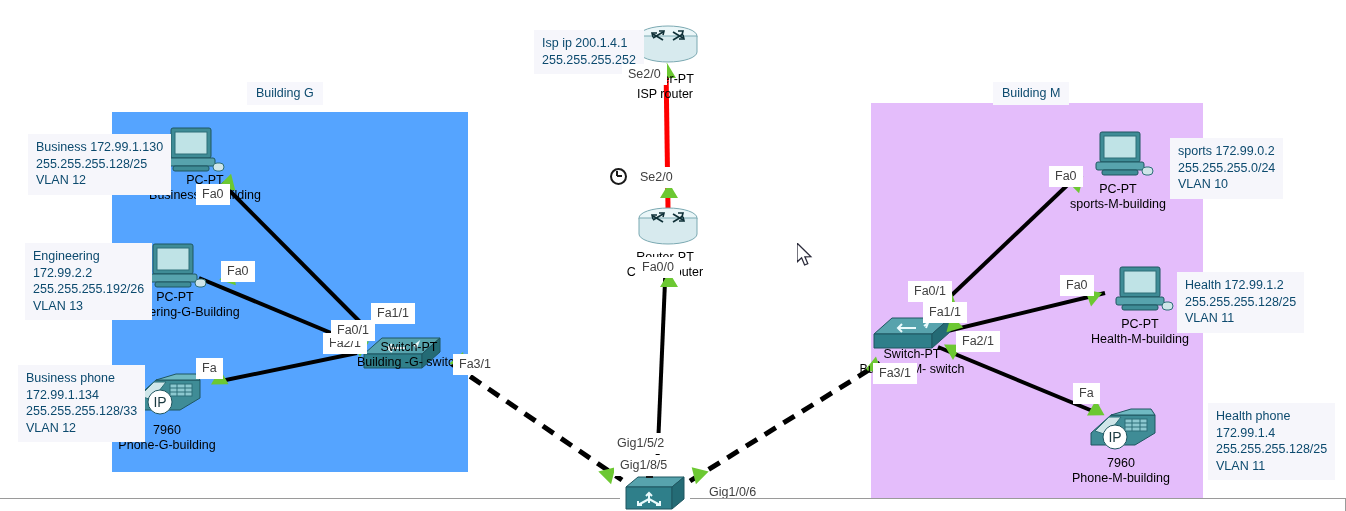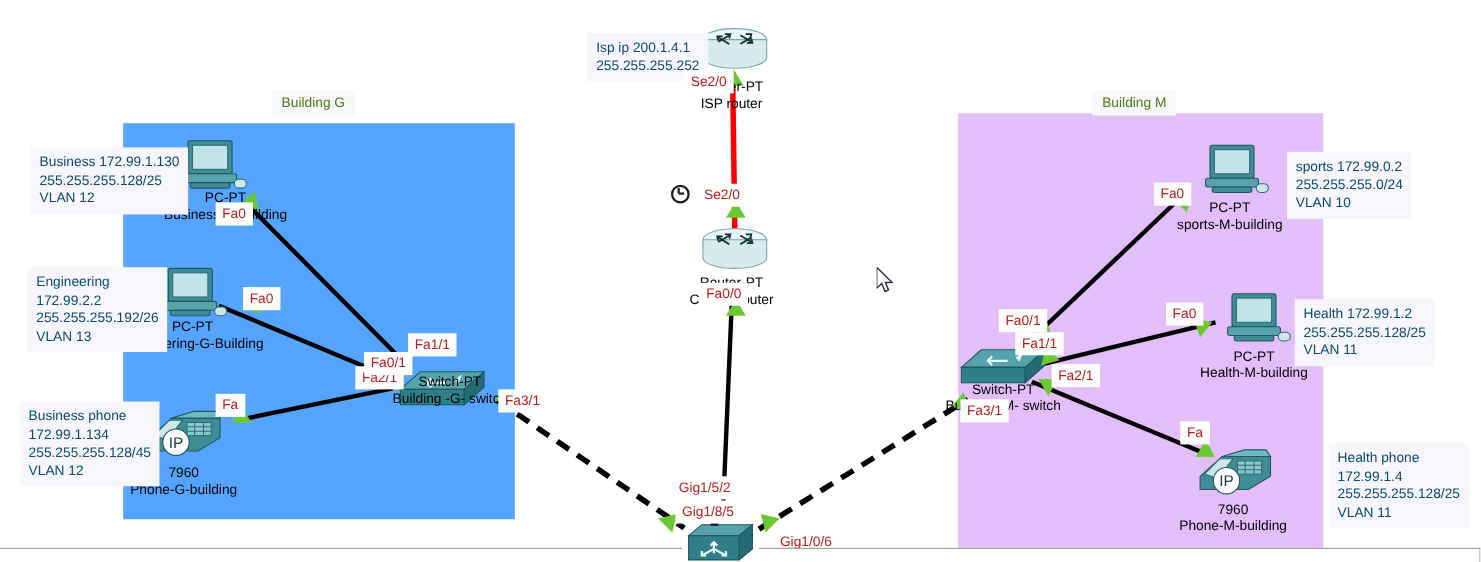--- a/index.html
+++ b/index.html
@@ -2,33 +2,33 @@
 <html><head>
 <meta charset="utf-8">
 <style>
   html,body{margin:0;padding:0;background:#ffffff;}
   body{font-family:"Liberation Sans", sans-serif;}
   #stage{position:relative;width:1346px;height:511px;background:#ffffff;overflow:hidden;}
 
   
   .zone{position:absolute;}
   .zone-label{
-    position:absolute;background:#f7f7fc;color:#4d7c0f;
+    position:absolute;background:#f7f7fc;color:#0c4a6e;
     font-size:12.5px;line-height:15px;padding:4px 9px;white-space:nowrap;
   }
 
   
   .note{
     position:absolute;background:#f6f6fb;color:#0c4a6e;
     font-size:12.5px;line-height:16.5px;padding:5px 8px 6px 8px;white-space:pre;
   }
 
   
   .port{
-    position:absolute;background:#ffffff;color:#b91c1c;
+    position:absolute;background:#ffffff;color:#404040;
     font-size:12.5px;line-height:15px;padding:3px 6px;white-space:nowrap;
   }
 
   
   .caption{
     position:absolute;color:#000;font-size:12.5px;line-height:15px;
     text-align:center;white-space:nowrap;transform:translateX(-50%);
   }
 
   
@@ -259,21 +259,21 @@
   <div id="notes">
       <div class="note" style="left: 28px; top: 134px;">Business 172.99.1.130
 255.255.255.128/25
 VLAN 12</div>
       <div class="note" style="left: 25px; top: 243px;">Engineering
 172.99.2.2
 255.255.255.192/26
 VLAN 13</div>
       <div class="note" style="left: 18px; top: 365px;">Business phone
 172.99.1.134
-255.255.255.128/45
+255.255.255.128/33
 VLAN 12</div>
       <div class="note" style="left: 534px; top: 30px;">Isp ip 200.1.4.1
 255.255.255.252</div>
       <div class="note" style="left: 1170px; top: 138px;">sports 172.99.0.2
 255.255.255.0/24
 VLAN 10</div>
       <div class="note" style="left: 1177px; top: 272px;">Health 172.99.1.2
 255.255.255.128/25
 VLAN 11</div>
       <div class="note" style="left: 1177px; top: 403px; margin-left: 31px;">Health phone

